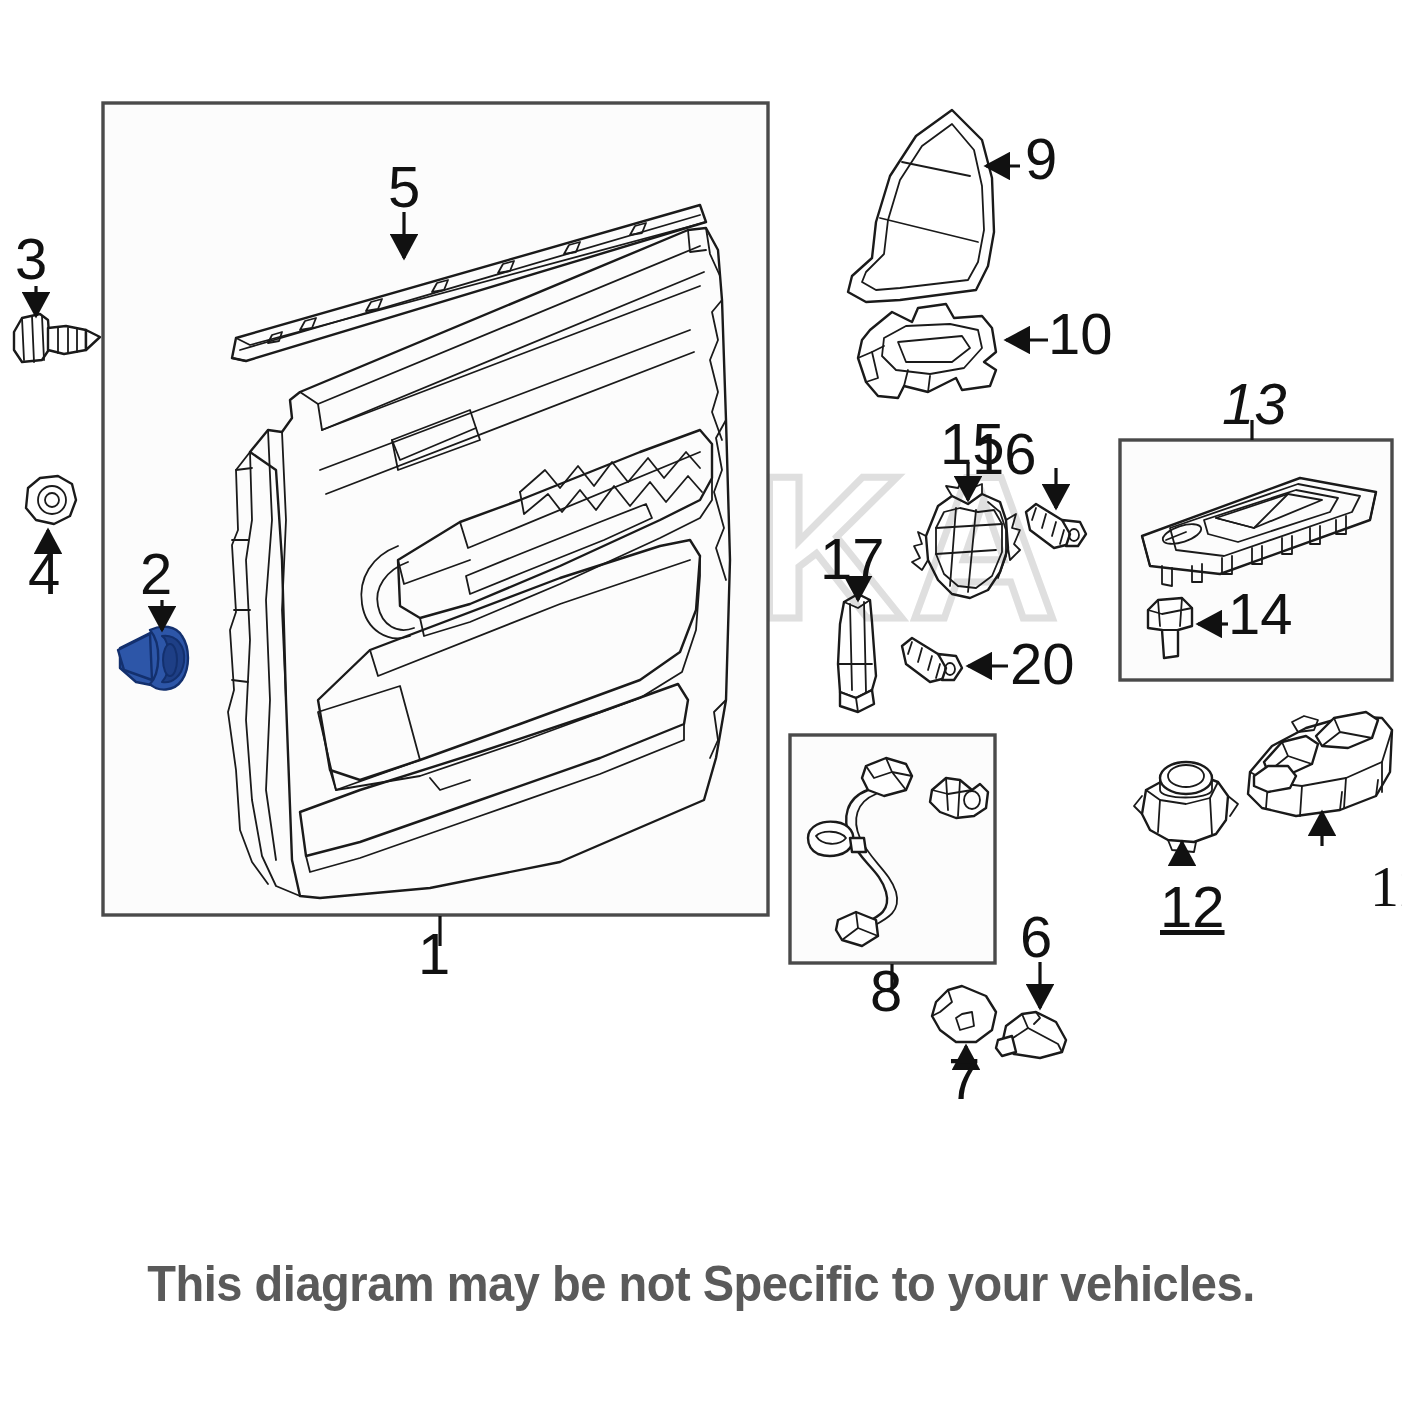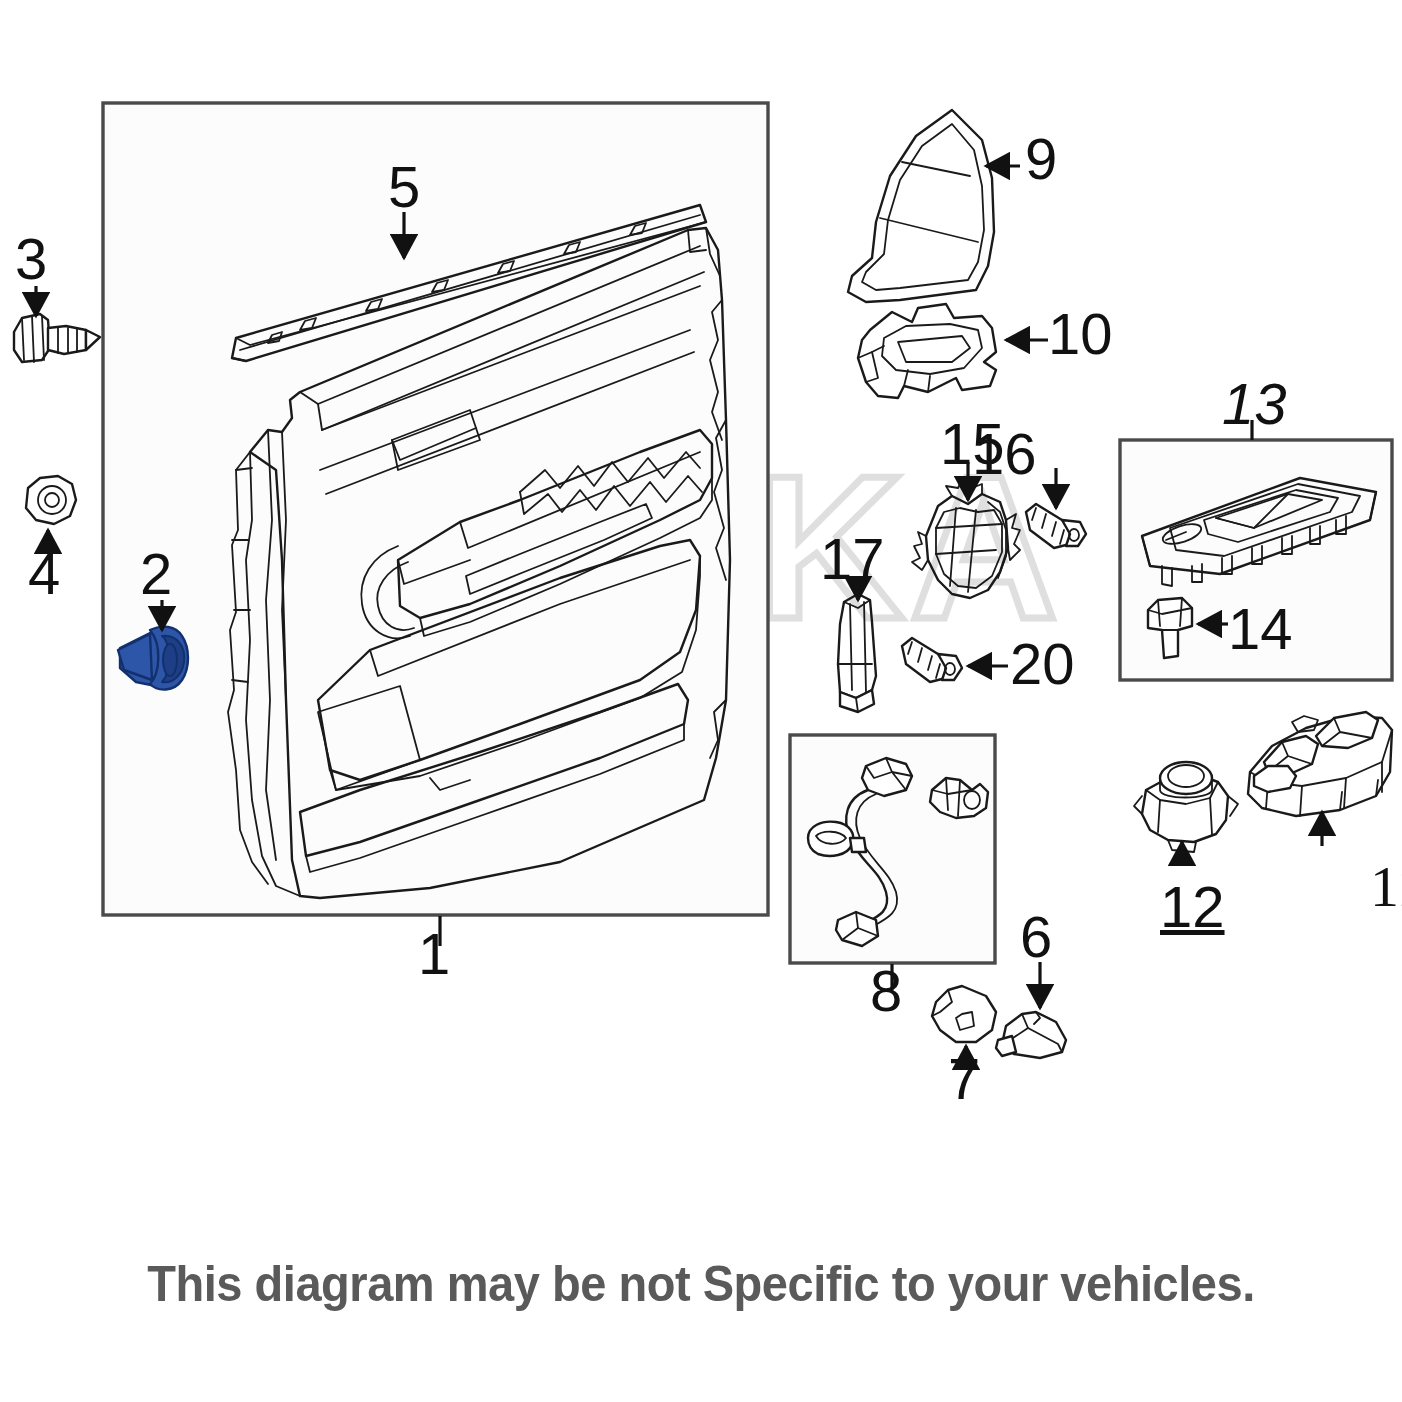--- a/index.html
+++ b/index.html
@@ -389,21 +389,21 @@
   <div class="callout-num" style="left:28px;  top:545px;">4</div>
   <div class="callout-num" style="left:388px; top:158px;">5</div>
   <div class="callout-num" style="left:1020px;top:908px;">6</div>
   <div class="callout-num" style="left:948px; top:1050px;">7</div>
   <div class="callout-num" style="left:870px; top:962px;">8</div>
   <div class="callout-num" style="left:1025px;top:130px;">9</div>
   <div class="callout-num" style="left:1048px;top:305px;">10</div>
   <div class="callout-num" style="left:1370px;top:858px;font-family:Liberation Serif, serif;">11</div>
   <div class="callout-num" style="left:1160px;top:878px;text-decoration:underline;">12</div>
   <div class="callout-num" style="left:1222px;top:375px;font-style:italic;">13</div>
-  <div class="callout-num" style="left:1228px;top:600px;">14</div>
+  <div class="callout-num" style="left:1228px;top:585px;">14</div>
   <div class="callout-num" style="left:940px; top:415px;">15</div>
   <div class="callout-num" style="left:972px;top:425px;">16</div>
   <div class="callout-num" style="left:792px; top:530px;margin-left:28px;">17</div>
   <div class="callout-num" style="left:1010px;top:635px;">20</div>
 
   <div id="caption">This diagram may be not Specific to your vehicles.</div>
 
 </div>
 
 </body></html>

